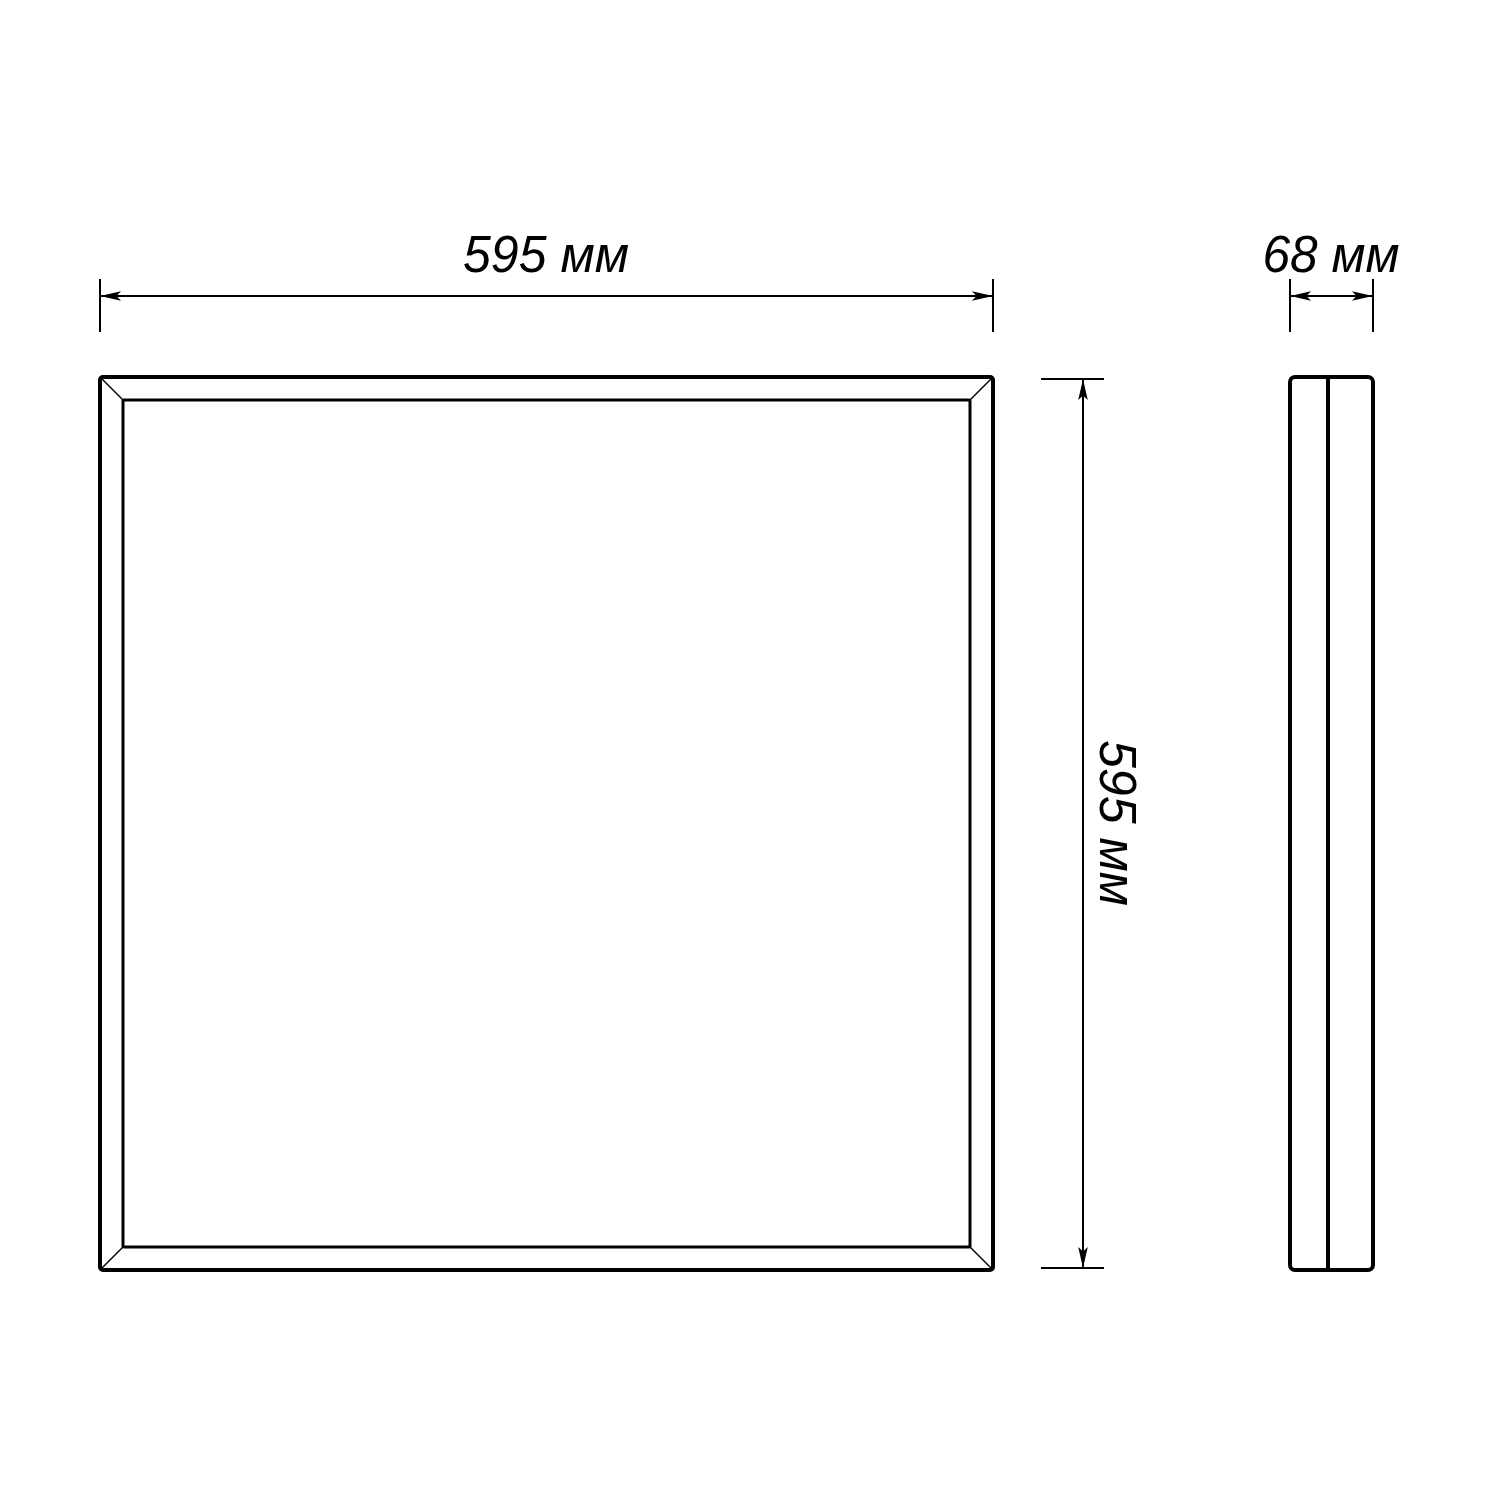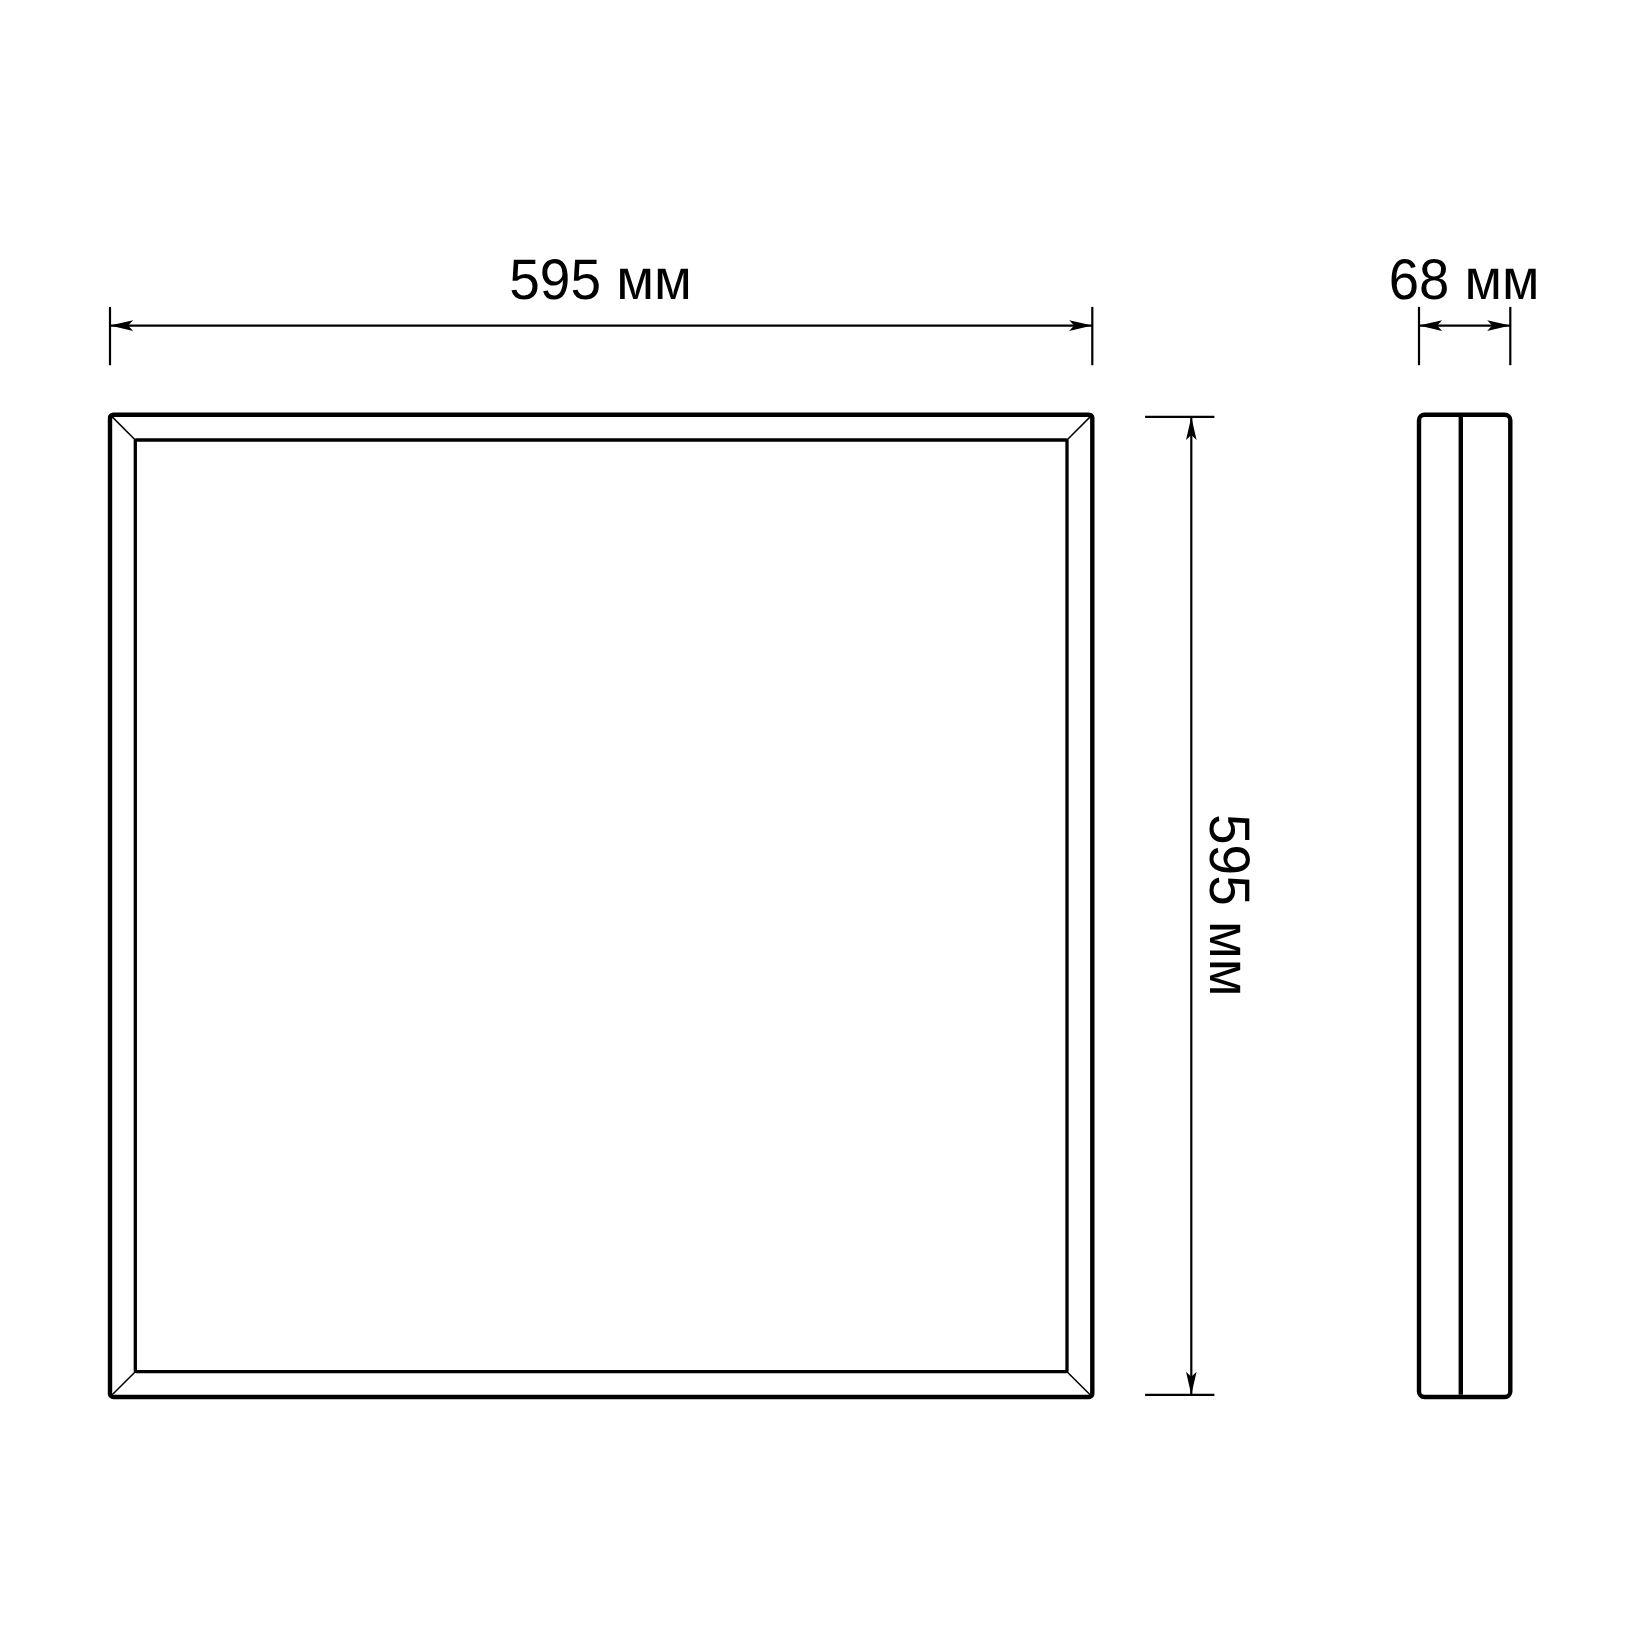--- a/index.html
+++ b/index.html
@@ -6,20 +6,21 @@
     margin: 0;
     padding: 0;
     background: var(--bg-color, #ffffff);
   }
   .canvas {
     position: relative;
     width: 1500px;
     height: 1500px;
     background: var(--bg-color, #ffffff);
     font-family: "Liberation Sans", sans-serif;
+    font-style: italic;
   }
   svg { display: block; }
 
   .stroke       { stroke: var(--line-color, #000000); fill: none; }
   .outer-frame  { stroke-width: 4; fill: #ffffff; }
   .inner-frame  { stroke-width: 3; }
   .miter        { stroke-width: 1.4; }
   .ext-line     { stroke-width: 2; }
   .dim-line     { stroke-width: 2; }
   .divider      { stroke-width: 4; }

